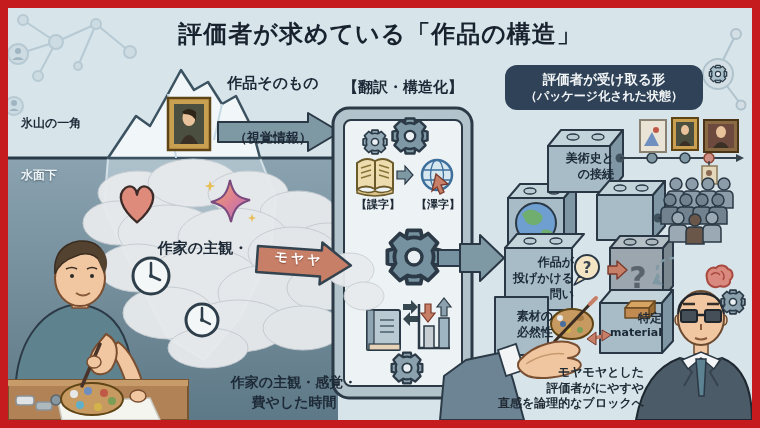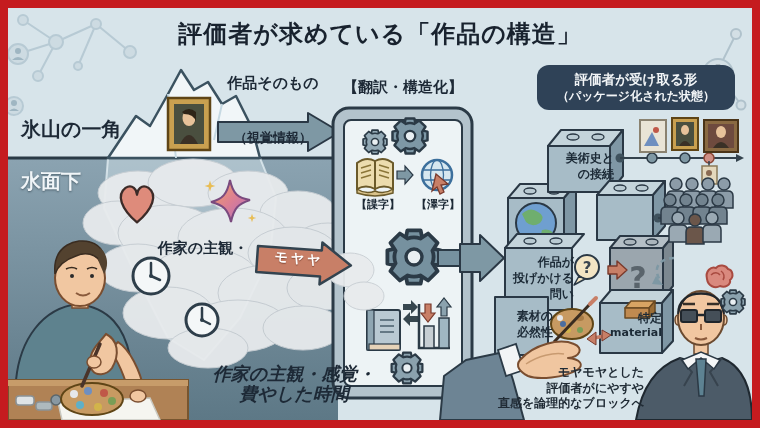--- a/index.html
+++ b/index.html
@@ -2,27 +2,27 @@
 <html><head>
 <meta charset="utf-8">
 <style>
   html,body{margin:0;padding:0;}
   body{width:760px;height:428px;font-family:"DejaVu Sans","Liberation Sans",sans-serif;}
   .stage{position:relative;width:760px;height:428px;background:#c51b1f;overflow:hidden;}
   .canvas{position:absolute;left:8px;top:8px;width:744px;height:412px;background:#d7e4ea;overflow:hidden;}
   .art{position:absolute;left:0;top:0;width:744px;height:412px;}
   .lbl{position:absolute;font-weight:700;color:#1d2936;text-align:center;line-height:1.3;}
   .title{left:0;top:11px;width:744px;font-size:24px;font-weight:800;color:#18222e;letter-spacing:1px;}
-  .big{font-size:20px;}
+  .big{font-size:12px;}
   .mid{font-size:15px;}
   .small{font-size:13px;font-weight:700;margin-top:36px;}
   .blk{font-size:12px;line-height:1.35;color:#1c2a36;text-align:right;}
   .tag{font-size:11px;color:#1d2935;}
   .navybox{position:absolute;left:497px;top:57px;width:198px;height:45px;background:#2f4257;border-radius:12px;
-    color:#f2f5f7;text-align:center;font-weight:700;padding-top:5px;box-sizing:border-box;margin-left:32px;}
+    color:#f2f5f7;text-align:center;font-weight:700;padding-top:5px;box-sizing:border-box;}
   .navybox .l1{font-size:13.5px;line-height:18px;}
   .navybox .l2{font-size:12px;line-height:16px;}
   .moyatxt{left:252px;top:243px;width:78px;font-size:13px;color:#fff;letter-spacing:3px;
     transform:rotate(5deg);text-shadow:0 1px 1px rgba(90,40,25,.6);}
   .foot{left:480px;top:357px;width:156px;text-align:right;font-size:12px;line-height:15.5px;color:#202b35;}
   svg text{font-family:"DejaVu Sans","Liberation Sans",sans-serif;}
 </style>
 </head>
 <body>
 
@@ -402,21 +402,21 @@
 </div>
 
 <div class="lbl mid" style="left:315px;top:70px;width:160px;">【翻訳・構造化】</div>
 
 <div class="lbl mid" style="left:117px;top:230px;width:156px;line-height:21px;">
   <div>作家の主観・</div>
 </div>
 
 <div class="lbl moyatxt">モヤヤ</div>
 
-<div class="lbl" style="left:196px;top:356px;width:180px;font-size:18px;line-height:20px;font-style:italic;">
+<div class="lbl" style="left:196px;top:364px;width:180px;font-size:14px;line-height:20px;">
   <div>作家の主観・感覚・</div>
   <div>費やした時間</div>
 </div>
 
 <div class="lbl tag" style="left:340px;top:190px;width:60px;">【諜字】</div>
 <div class="lbl tag" style="left:400px;top:190px;width:60px;">【澤字】</div>
 
 <div class="navybox">
   <div class="l1">評価者が受け取る形</div>
   <div class="l2">（パッケージ化された状態）</div>

